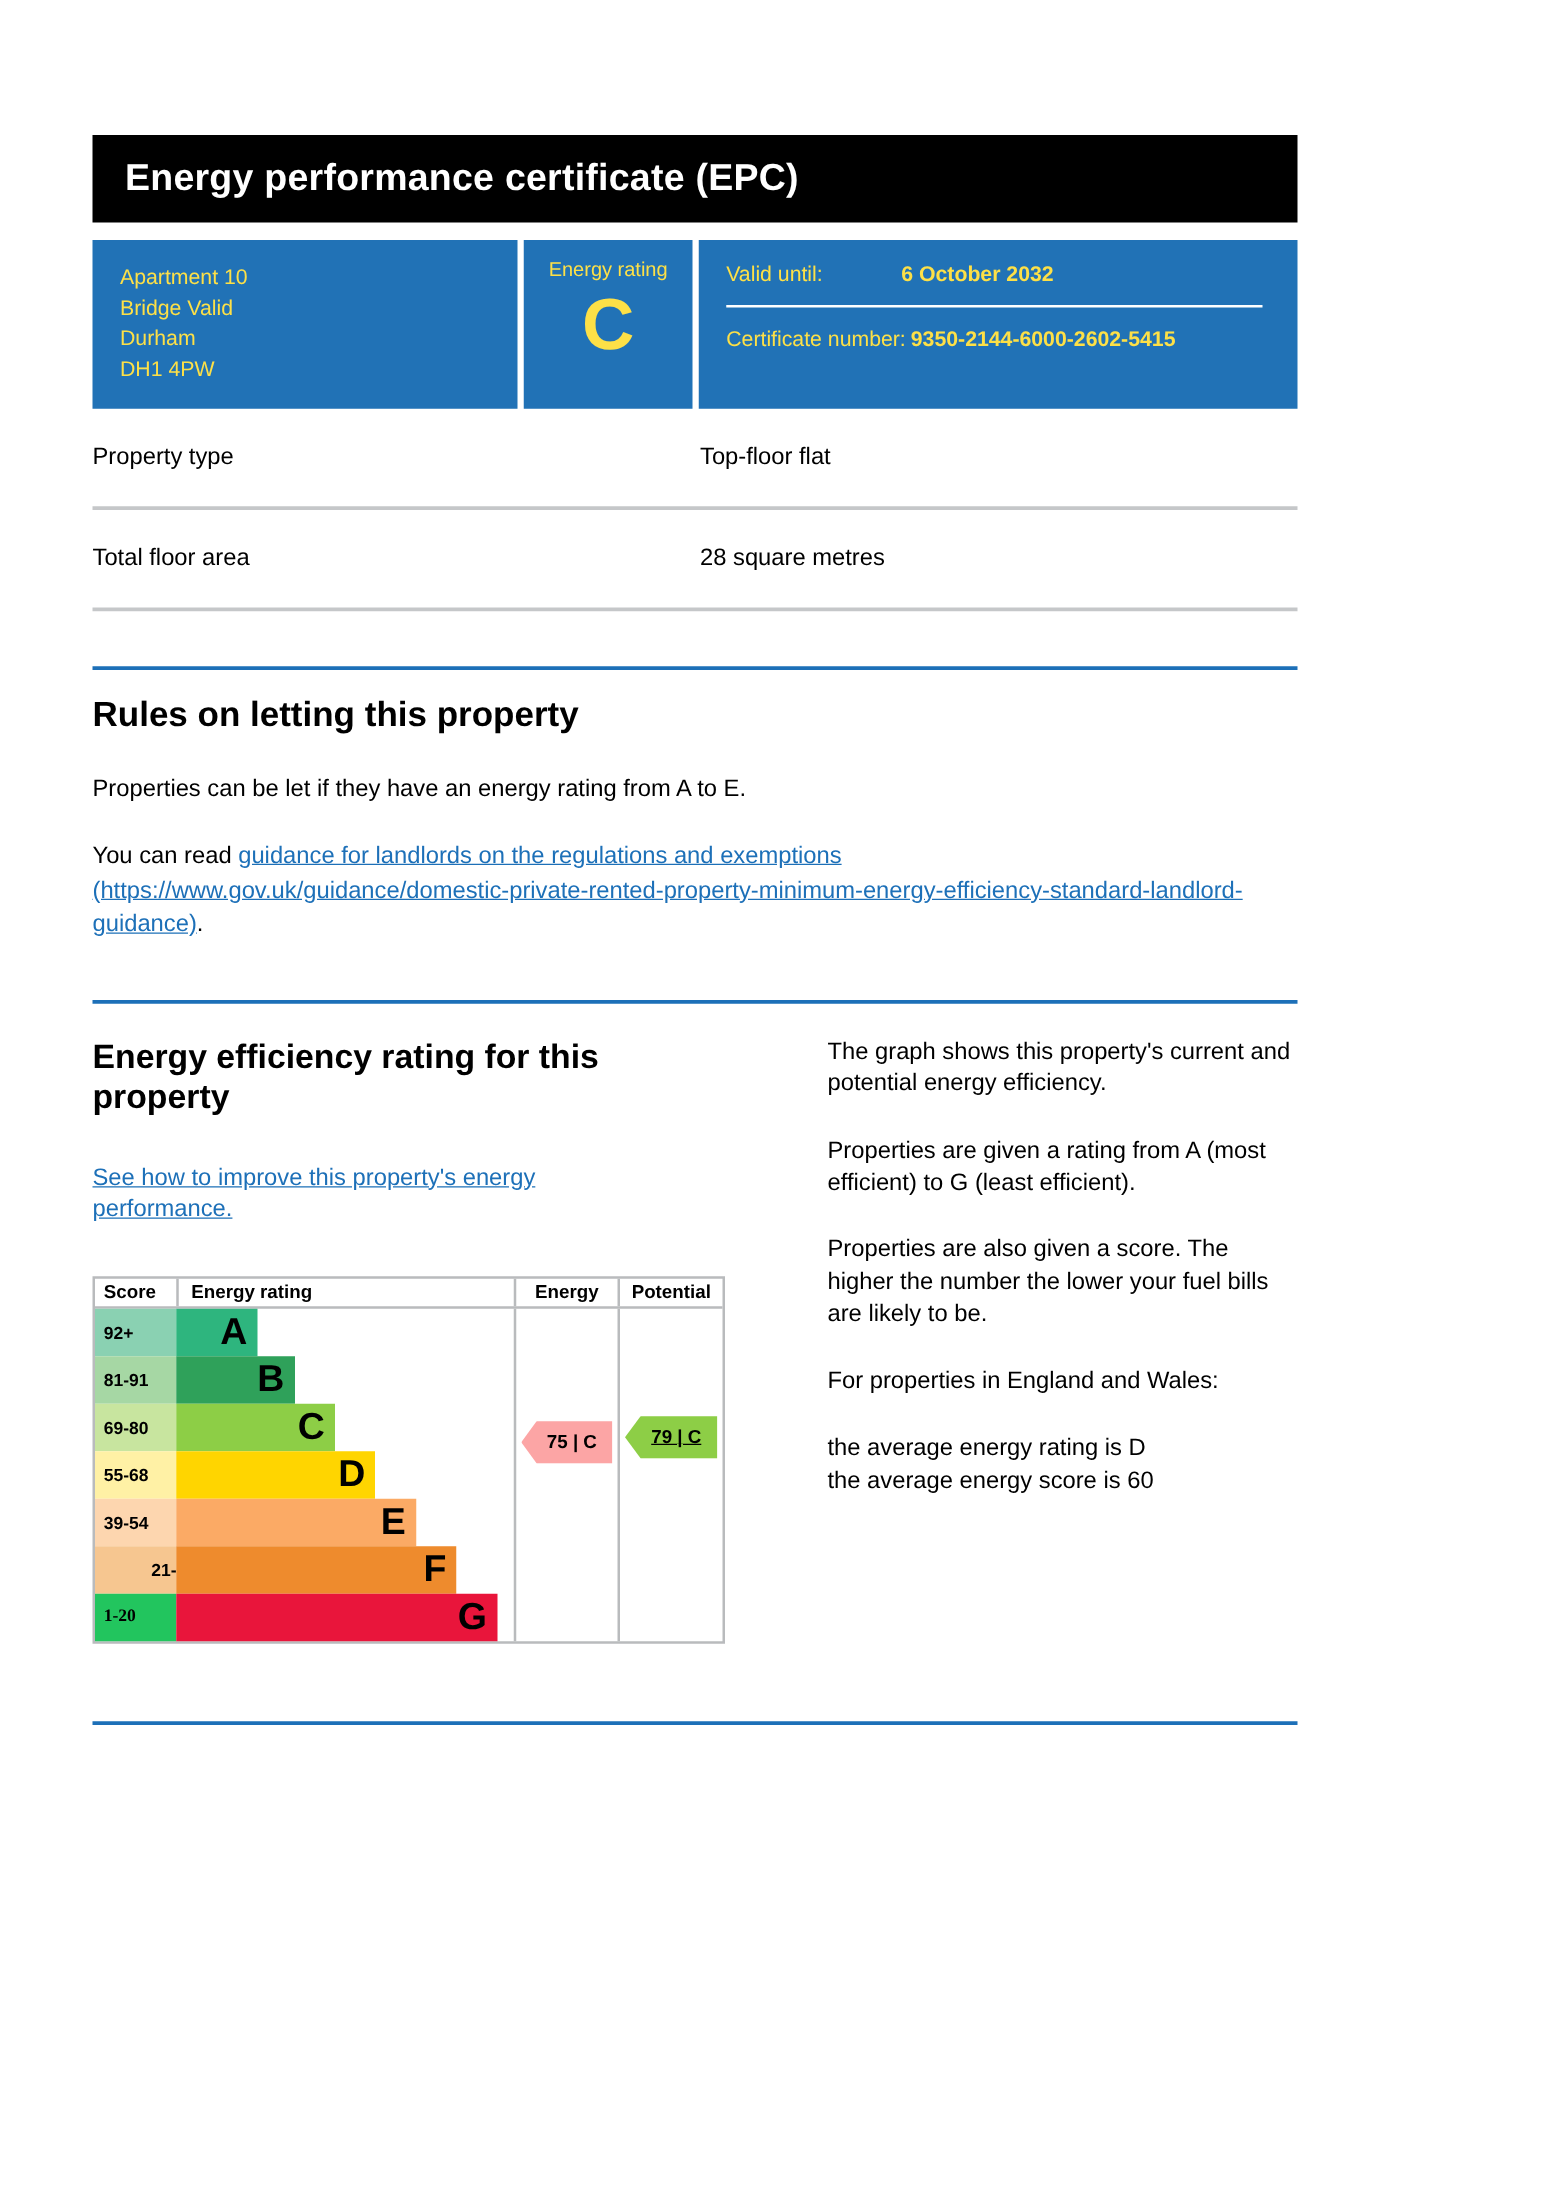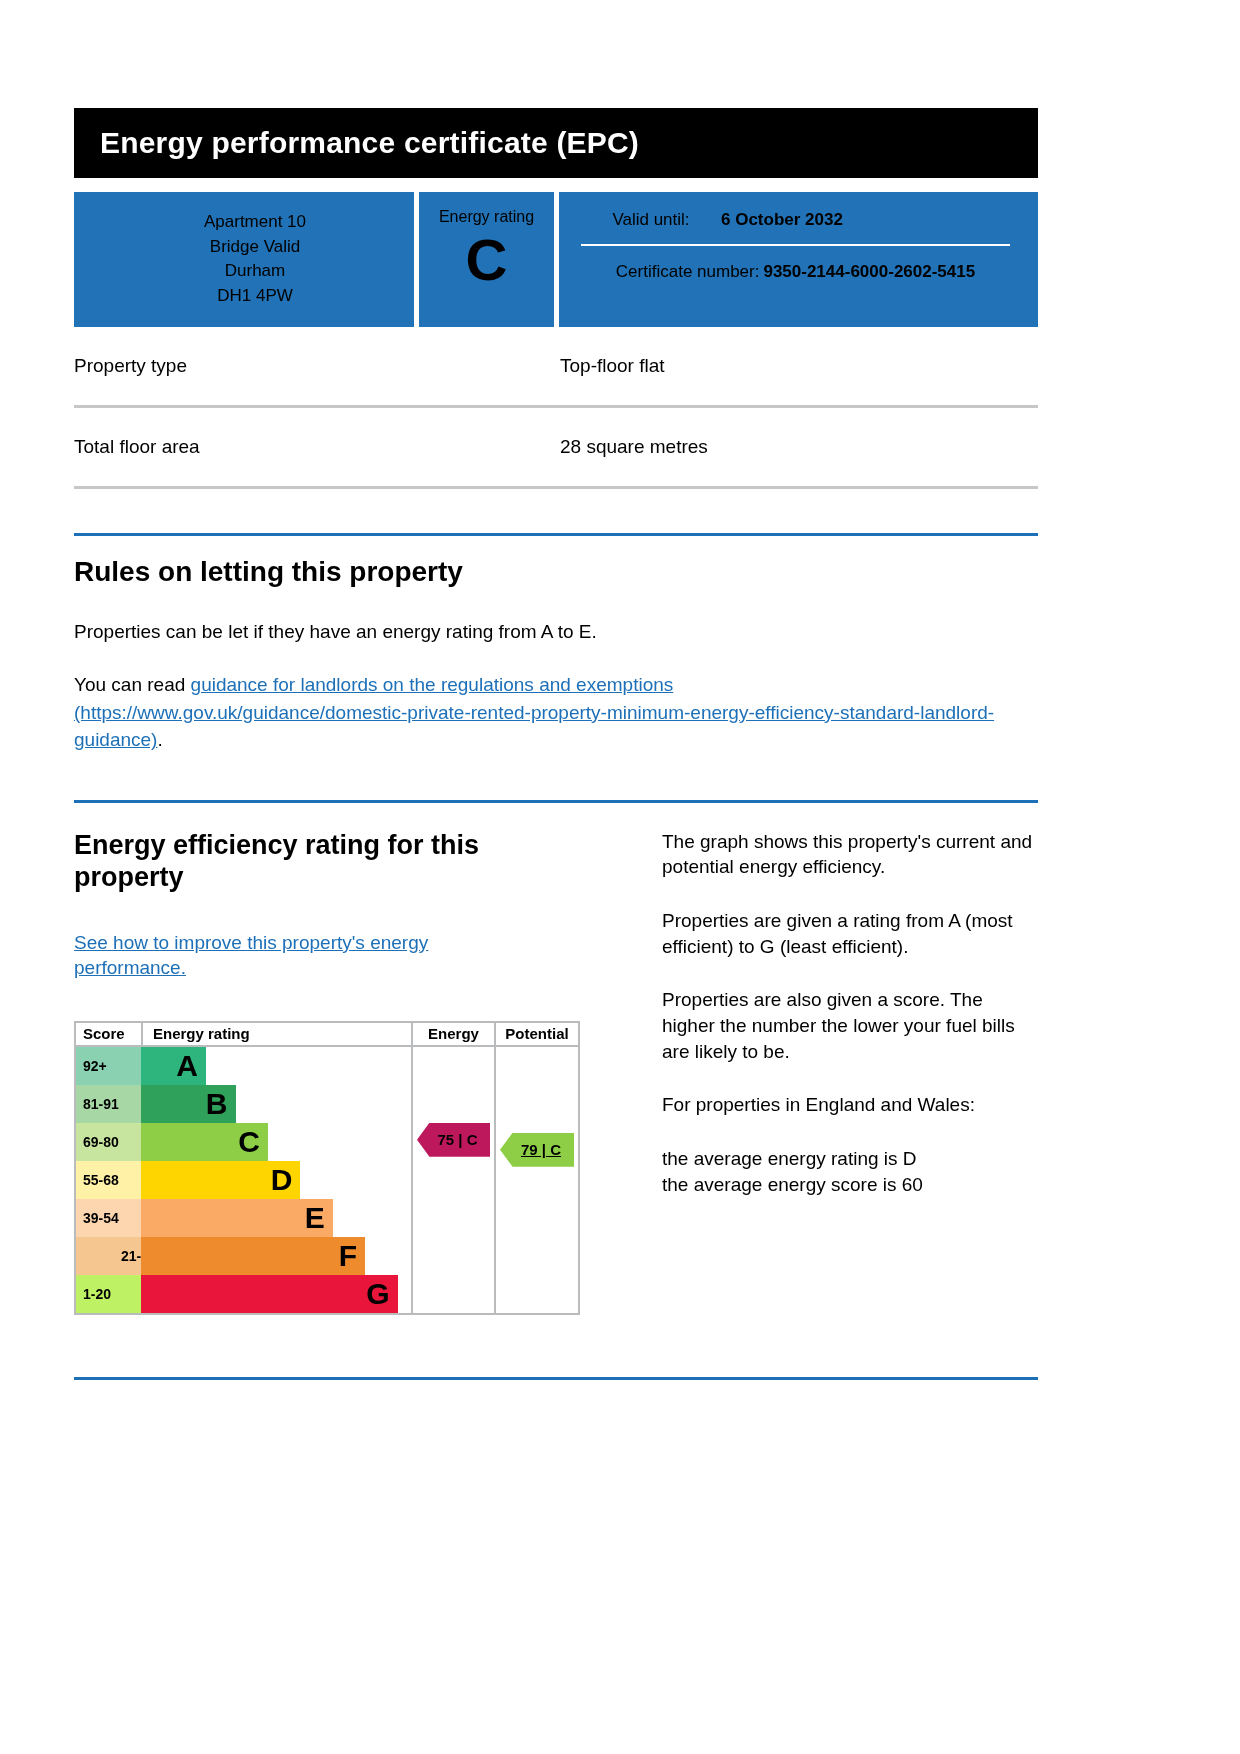--- a/index.html
+++ b/index.html
@@ -10,21 +10,21 @@
     color:#000; position:relative;
   }
   .page { padding:108px 0 0 74px; width:1038px; }
 
   
   .title-bar { background:#000; height:70px; display:flex; align-items:center; padding-left:26px; margin-bottom:14px; }
   .title-bar h1 { color:#fff; font-size:30px; font-weight:bold; letter-spacing:0.2px; }
 
   
   .summary-box { display:flex; gap:5px; }
-  .panel { background:#2172b6; color:#000000;text-align:center; }
+  .panel { background:#2172b6; color:#fde047; }
   .address-panel { width:340px; padding:18px 0 18px 22px; font-size:17px; line-height:1.45; }
   .rating-panel { width:135px; display:flex; flex-direction:column; align-items:center; padding-top:16px; }
   .rating-label { font-size:16px; }
   .big-rating { font-size:58px; font-weight:bold; line-height:1.05; margin-top:4px; }
   .validity-panel { flex:1; padding:18px 28px 18px 22px; font-size:17px; }
   .valid-row { display:flex; }
   .valid-row .lbl { width:140px; }
   .valid-row .val { font-weight:bold; }
   .panel-divider { border-top:2px solid #fff; margin:14px 0 16px 0; }
   .cert-row .lbl { margin-right:4px; }
@@ -189,30 +189,30 @@
             </div>
             <div class="band-row">
               <div class="score-cell" style="background: rgb(246, 198, 144); padding-left: 45px;">21-38</div>
               <div class="band-track">
                   <div class="band-bar" style="background: rgb(238, 139, 45); width: 83%;">
                     <span class="band-letter">F</span>
                   </div>
                 </div>
             </div>
             <div class="band-row">
-              <div class="score-cell" style="background: #bef264;">1-20</div>
+              <div class="score-cell" style="background: #22c55e; font-family: Liberation Serif, serif;">1-20</div>
               <div class="band-track">
                   <div class="band-bar" style="background: rgb(233, 21, 59); width: 95%;">
                     <span class="band-letter">G</span>
                   </div>
                 </div>
             </div>
           </div>
           <div class="result-col current-col">
-            <div class="rating-arrow" style="background: #be185d; top: 76px;">
+            <div class="rating-arrow" style="background: #fca5a5; top: 90px;">
                 <span>75 |  C</span>
               </div>
           </div>
           <div class="result-col potential-col">
             <div class="rating-arrow" style="background: rgb(141, 206, 70); top: 86px; text-decoration: underline;">
                 <span>79 |  C</span>
               </div>
           </div>
         </div>
       </div>

